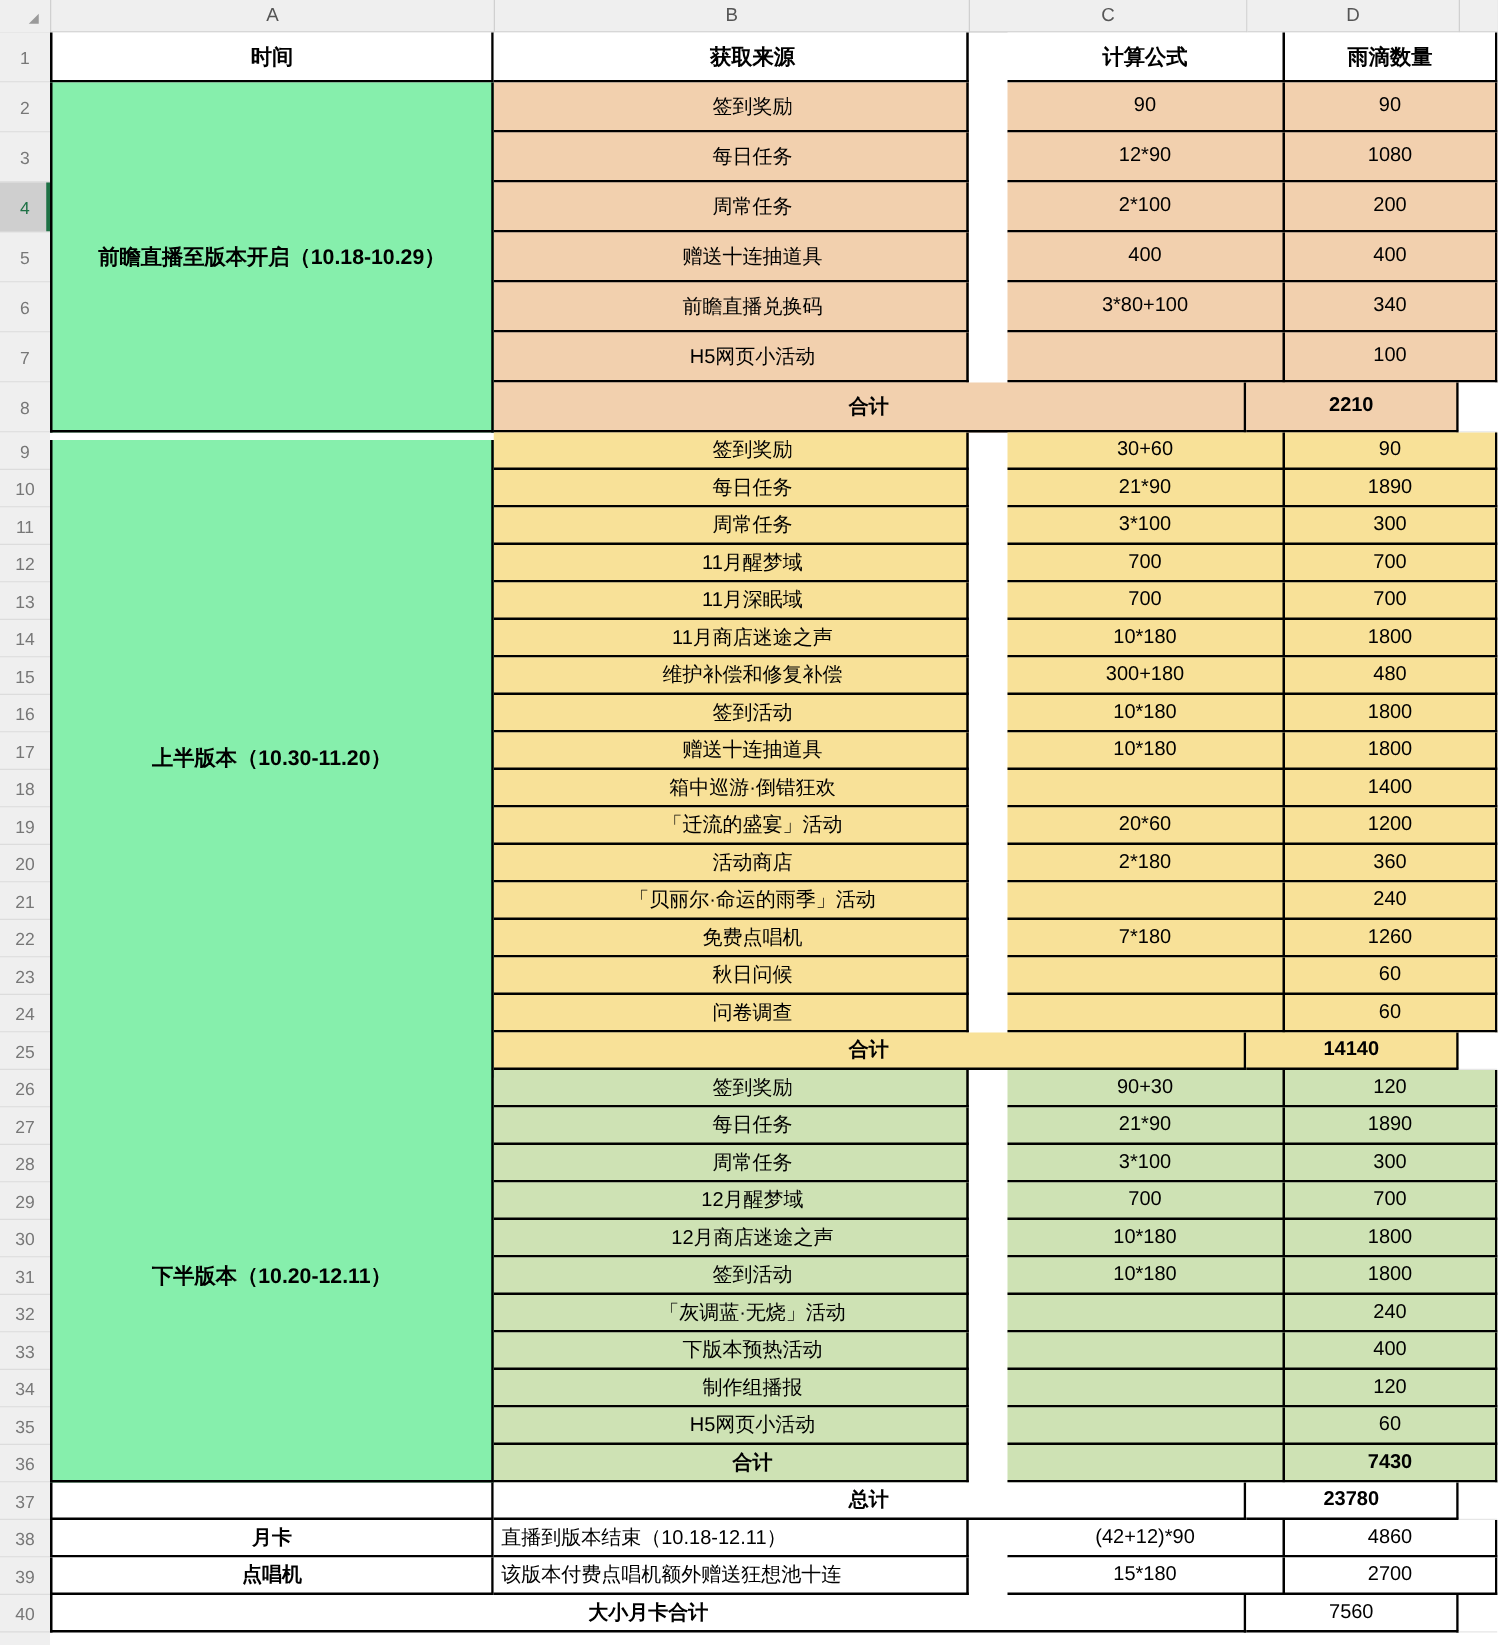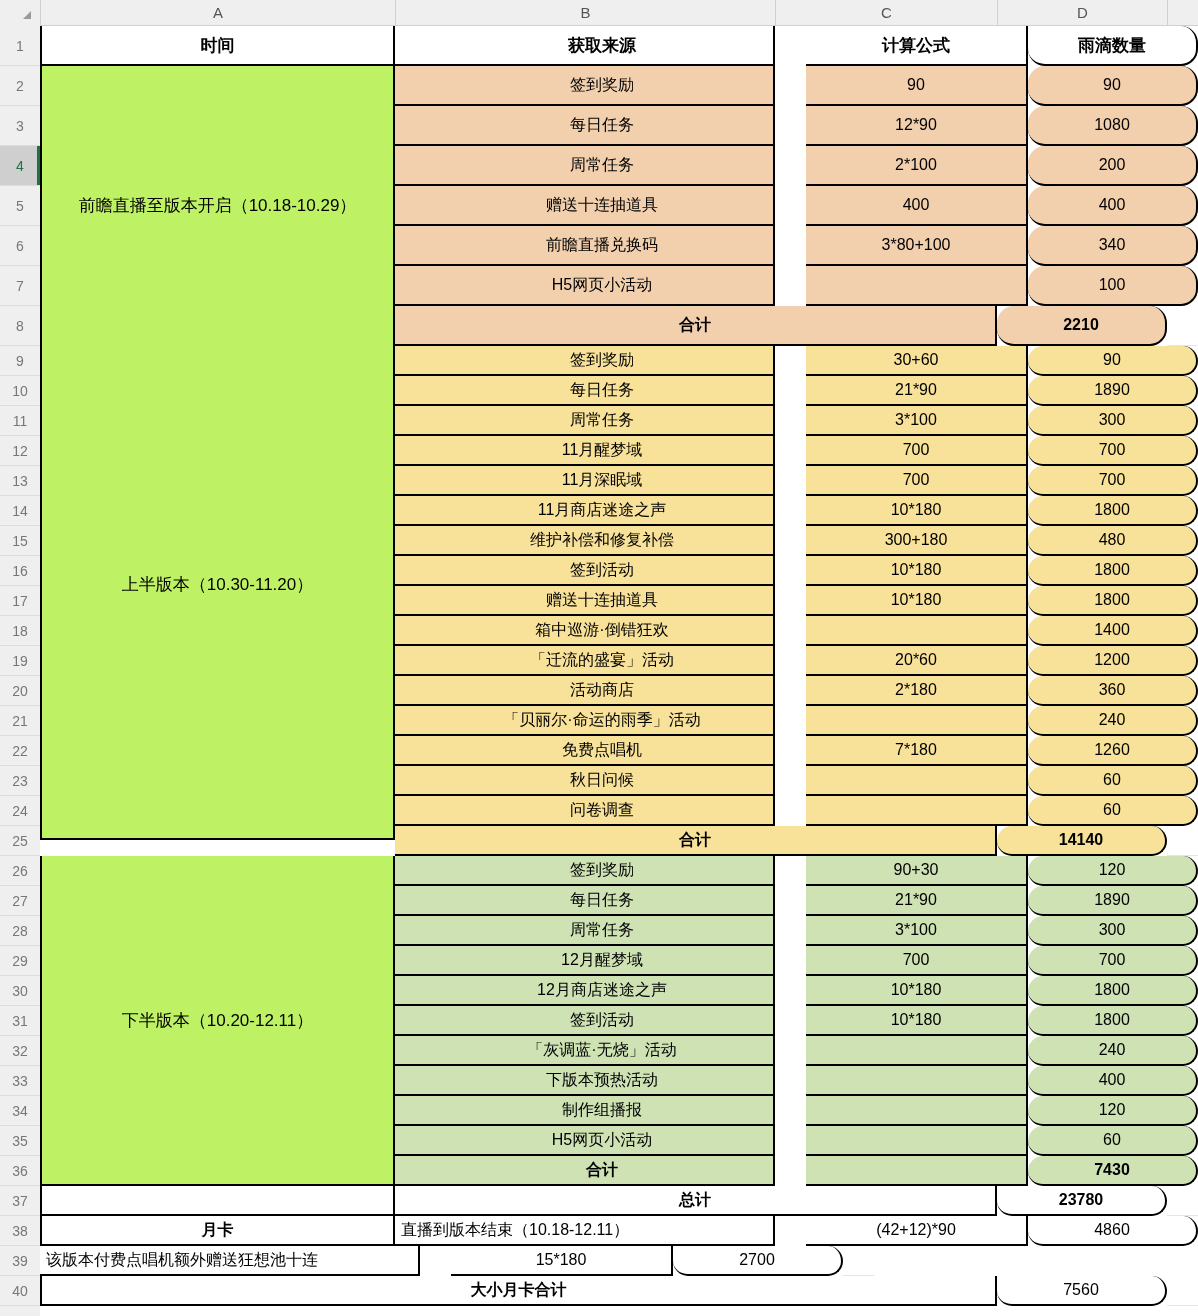--- a/index.html
+++ b/index.html
@@ -52,42 +52,42 @@
 
   .c{
     box-sizing:border-box;
     display:flex;align-items:center;justify-content:center;
     font-size:16px;color:#000;overflow:hidden;white-space:nowrap;
     border-right:2px solid #000;border-bottom:2px solid #000;
   }
   .ca{width:355px;flex:0 0 355px;}
   .cb{width:380px;flex:0 0 380px;padding-left:36px;}
   .cc{width:222px;flex:0 0 222px;margin-left:31px;}
-  .cd{width:170px;flex:0 0 170px;border-radius:17px;}
+  .cd{width:170px;flex:0 0 170px;}
   .cbc{width:602px;flex:0 0 602px;}
   .ce{width:31px;flex:0 0 31px;border-right:none;border-bottom:1px solid #e6e6e6;background:#fff;}
 
   .leftpad{justify-content:flex-start;padding-left:6px;}
   .bold{font-weight:bold;}
   .hdr{font-weight:bold;font-size:17px;background:#fff;}
   .red{color:#000000;font-weight:bold;}
   .fill-o{background:#f2d0ae;}
   .fill-y{background:#f8e198;}
   .fill-g{background:#cee2b4;}
   .fill-w{background:#fff;}
   .leftedge{border-left:2px solid #000;text-align:center;}
 
   
   .amerge{
     position:absolute;left:0;width:355px;
-    box-sizing:border-box;background:#bef264;
+    box-sizing:border-box;background:#86efac;
     border-right:2px solid #000;border-bottom:2px solid #000;
     border-left:2px solid #000;
     display:flex;align-items:center;justify-content:center;
-    font-weight:normal;font-size:17px;color:#000;z-index:3;
+    font-weight:bold;font-size:17px;color:#000;z-index:3;
   }
   .spacerA{visibility:hidden;}
 </style>
 </head>
 <body>
 
 <div id="sheet">
 
   <div class="colhead-row">
     <div class="corner">
@@ -141,21 +141,21 @@
       <div class="rh">36</div>
       <div class="rh">37</div>
       <div class="rh">38</div>
       <div class="rh">39</div>
       <div class="rh">40</div>
     </div>
 
     <div class="grid">
 
       <div class="amerge" style="top:40px;height:280px;">前瞻直播至版本开启（10.18-10.29）</div>
-      <div class="amerge" style="top:304px;height:510px;">上半版本（10.30-11.20）</div>
+      <div class="amerge" style="top:326px;height:510px;">上半版本（10.30-11.20）</div>
       <div class="amerge" style="top:830px;height:330px;">下半版本（10.20-12.11）</div>
 
       <div class="r tall">
         <div class="c ca hdr leftedge">时间</div>
         <div class="c cb hdr">获取来源</div>
         <div class="c cc hdr">计算公式</div>
         <div class="c cd hdr">雨滴数量</div>
         <div class="c ce"></div>
       </div>
 
@@ -417,20 +417,21 @@
 
       <div class="r">
         <div class="c ca fill-w bold leftedge">月卡</div>
         <div class="c cb fill-w leftpad">直播到版本结束（10.18-12.11）</div>
         <div class="c cc fill-w">(42+12)*90</div>
         <div class="c cd fill-w">4860</div>
         <div class="c ce"></div>
       </div>
 
       <div class="r">
+        <div class="c ca fill-w bold leftedge">点唱机</div>
         <div class="c cb fill-w leftpad">该版本付费点唱机额外赠送狂想池十连</div>
         <div class="c cc fill-w">15*180</div>
         <div class="c cd fill-w">2700</div>
         <div class="c ce"></div>
       </div>
 
       <div class="r">
         <div class="c fill-w red leftedge" style="width:957px;flex:0 0 957px;">大小月卡合计</div>
         <div class="c cd fill-w">7560</div>
         <div class="c ce"></div>

